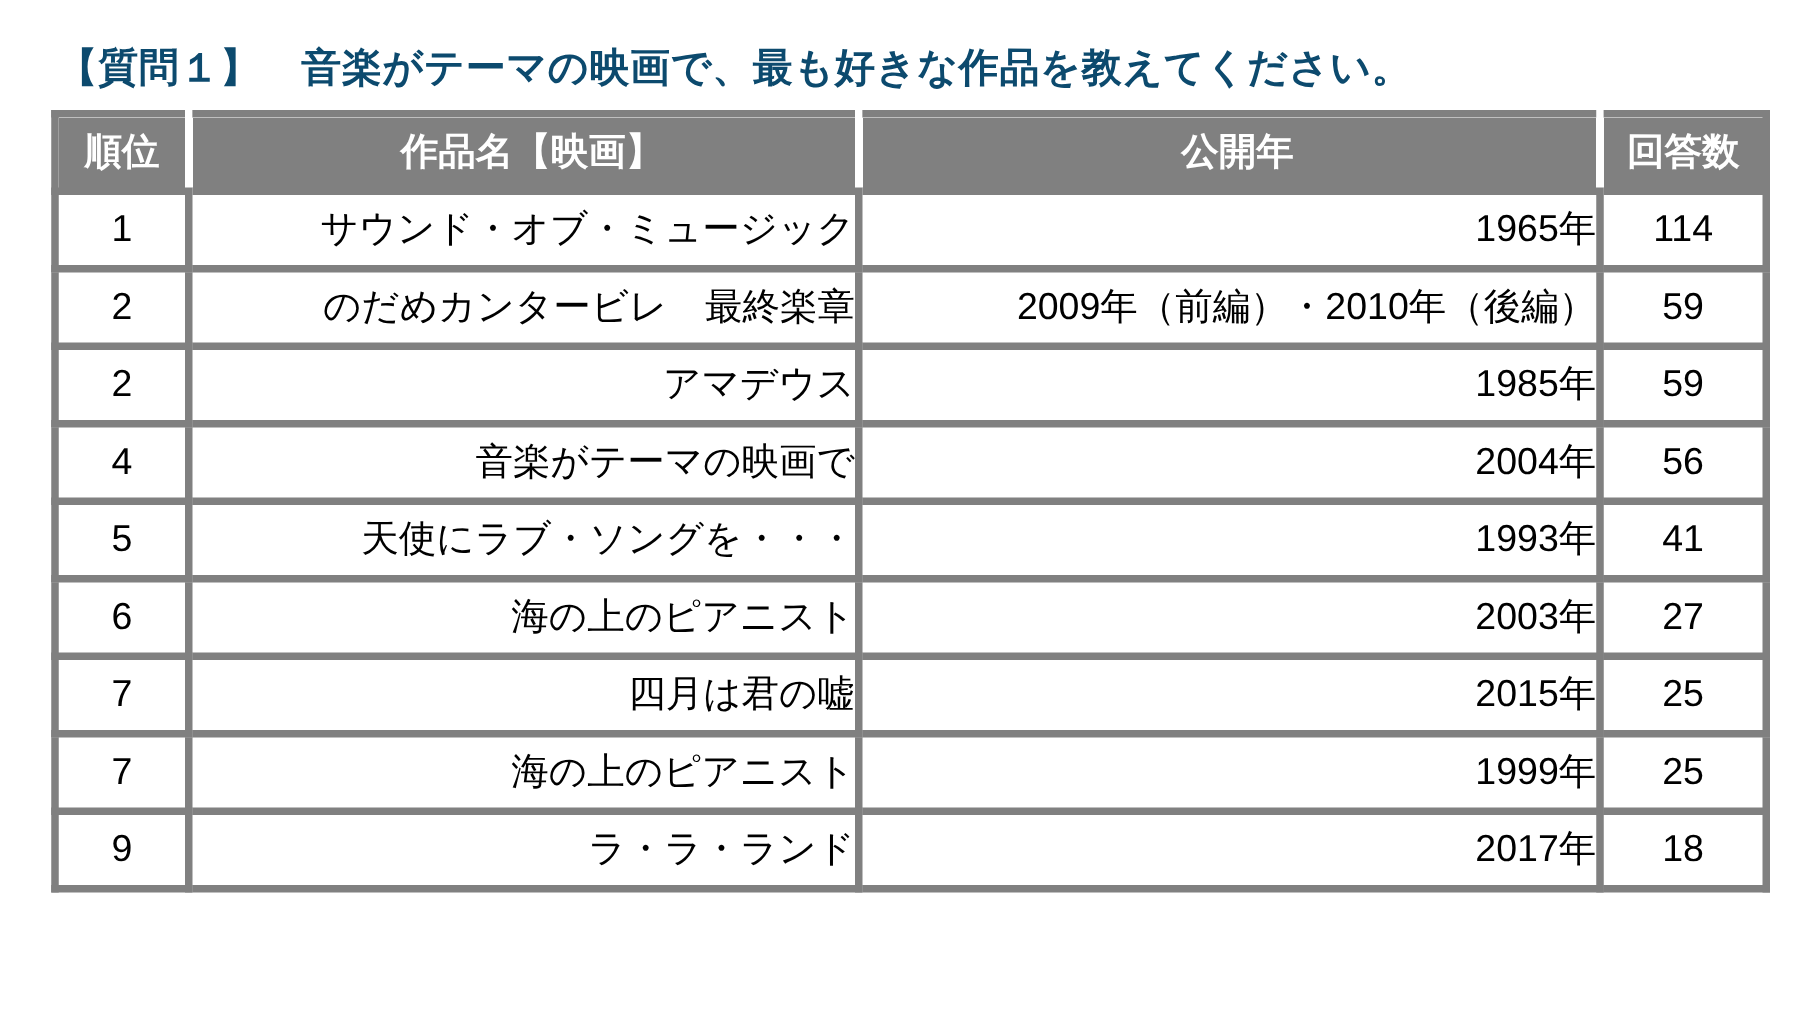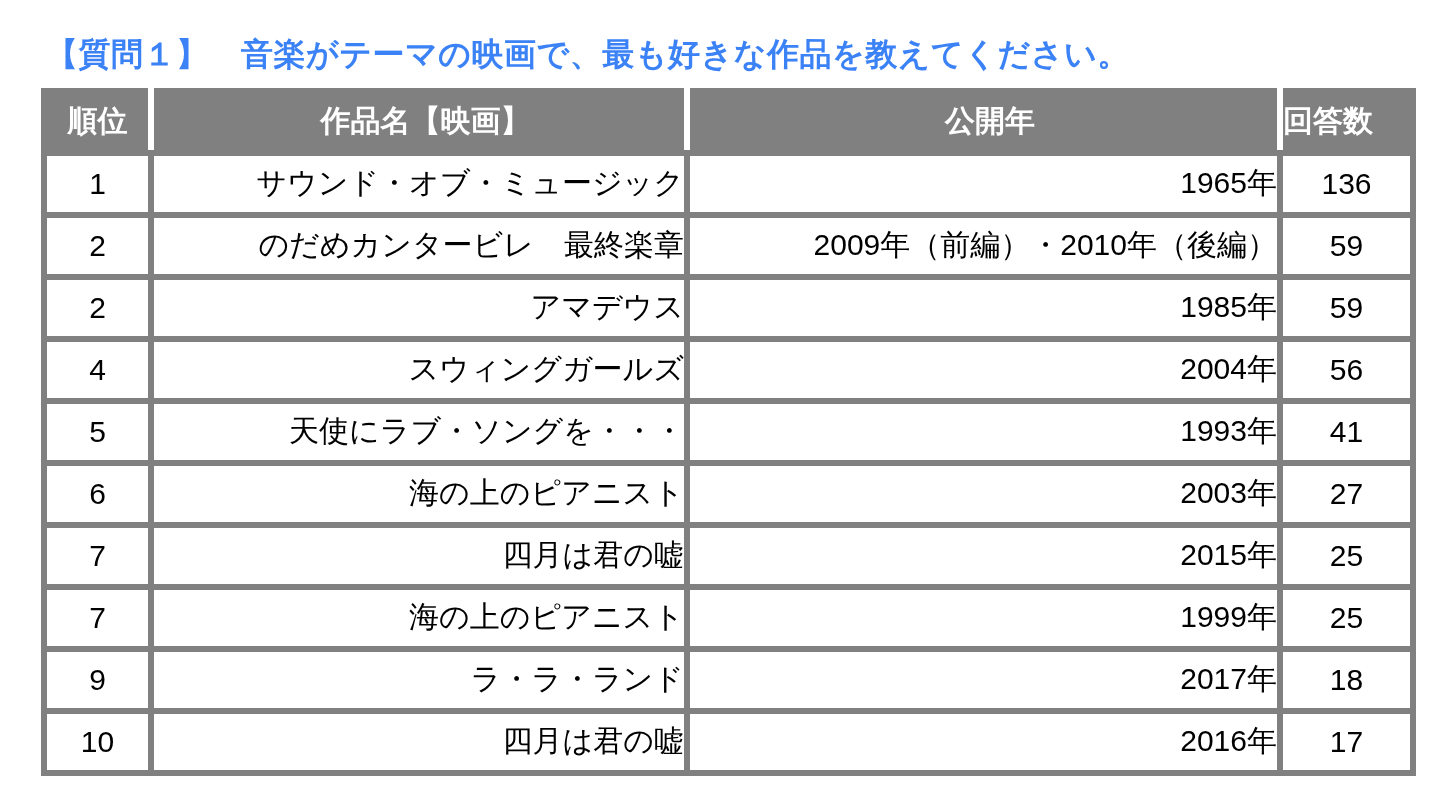--- a/index.html
+++ b/index.html
@@ -10,21 +10,21 @@
     color: #000000;
     font-family: "Liberation Sans", "DejaVu Sans", sans-serif;
     overflow: hidden;
   }
   .heading {
     margin: 36px 0 0 46px;
     font-size: 32px;
     line-height: 1.15;
     font-weight: bold;
     letter-spacing: 0.5px;
-    color: #3b82f6;
+    color: #0c4a6e;
     white-space: nowrap;
   }
   table.results {
     border-collapse: collapse;
     table-layout: fixed;
     width: 1369px;
     margin: 15px 0 0 41px;
   }
   th, td {
     border: 6px solid var(--border, #808080);
@@ -37,21 +37,21 @@
   th {
     background: var(--header-bg, #808080);
     color: var(--header-text, #ffffff);
     font-weight: bold;
     text-align: center;
     padding: 0 0 0 13px;
     border-right-color: var(--header-divider, #ffffff);
   }
   th.col-rank { text-align: center; padding: 0; }
   th.col-count {
-    text-align: left;
+    text-align: center;
     padding: 0;
     border-right-color: var(--border, #808080);
   }
   td {
     background: var(--body-bg, #ffffff);
     color: var(--body-text, #000000);
     text-align: right;
     padding: 0 0 0 13px;
     font-weight: normal;
   }
@@ -75,37 +75,37 @@
         <th class="col-movie">作品名【映画】</th>
         <th class="col-year">公開年</th>
         <th class="col-count">回答数</th>
       </tr>
   </thead>
   <tbody>
       <tr>
         <td class="col-rank">1</td>
         <td class="col-movie">サウンド・オブ・ミュージック</td>
         <td class="col-year">1965年</td>
-        <td class="col-count">136</td>
+        <td class="col-count">114</td>
       </tr>
       <tr>
         <td class="col-rank">2</td>
         <td class="col-movie">のだめカンタービレ　最終楽章</td>
         <td class="col-year">2009年（前編）・2010年（後編）</td>
         <td class="col-count">59</td>
       </tr>
       <tr>
         <td class="col-rank">2</td>
         <td class="col-movie">アマデウス</td>
         <td class="col-year">1985年</td>
         <td class="col-count">59</td>
       </tr>
       <tr>
         <td class="col-rank">4</td>
-        <td class="col-movie">スウィングガールズ</td>
+        <td class="col-movie">音楽がテーマの映画で</td>
         <td class="col-year">2004年</td>
         <td class="col-count">56</td>
       </tr>
       <tr>
         <td class="col-rank">5</td>
         <td class="col-movie">天使にラブ・ソングを・・・</td>
         <td class="col-year">1993年</td>
         <td class="col-count">41</td>
       </tr>
       <tr>
@@ -125,20 +125,14 @@
         <td class="col-movie">海の上のピアニスト</td>
         <td class="col-year">1999年</td>
         <td class="col-count">25</td>
       </tr>
       <tr>
         <td class="col-rank">9</td>
         <td class="col-movie">ラ・ラ・ランド</td>
         <td class="col-year">2017年</td>
         <td class="col-count">18</td>
       </tr>
-      <tr>
-        <td class="col-rank">10</td>
-        <td class="col-movie">四月は君の嘘</td>
-        <td class="col-year">2016年</td>
-        <td class="col-count">17</td>
-      </tr>
     </tbody>
 </table>
 
 </body></html>

